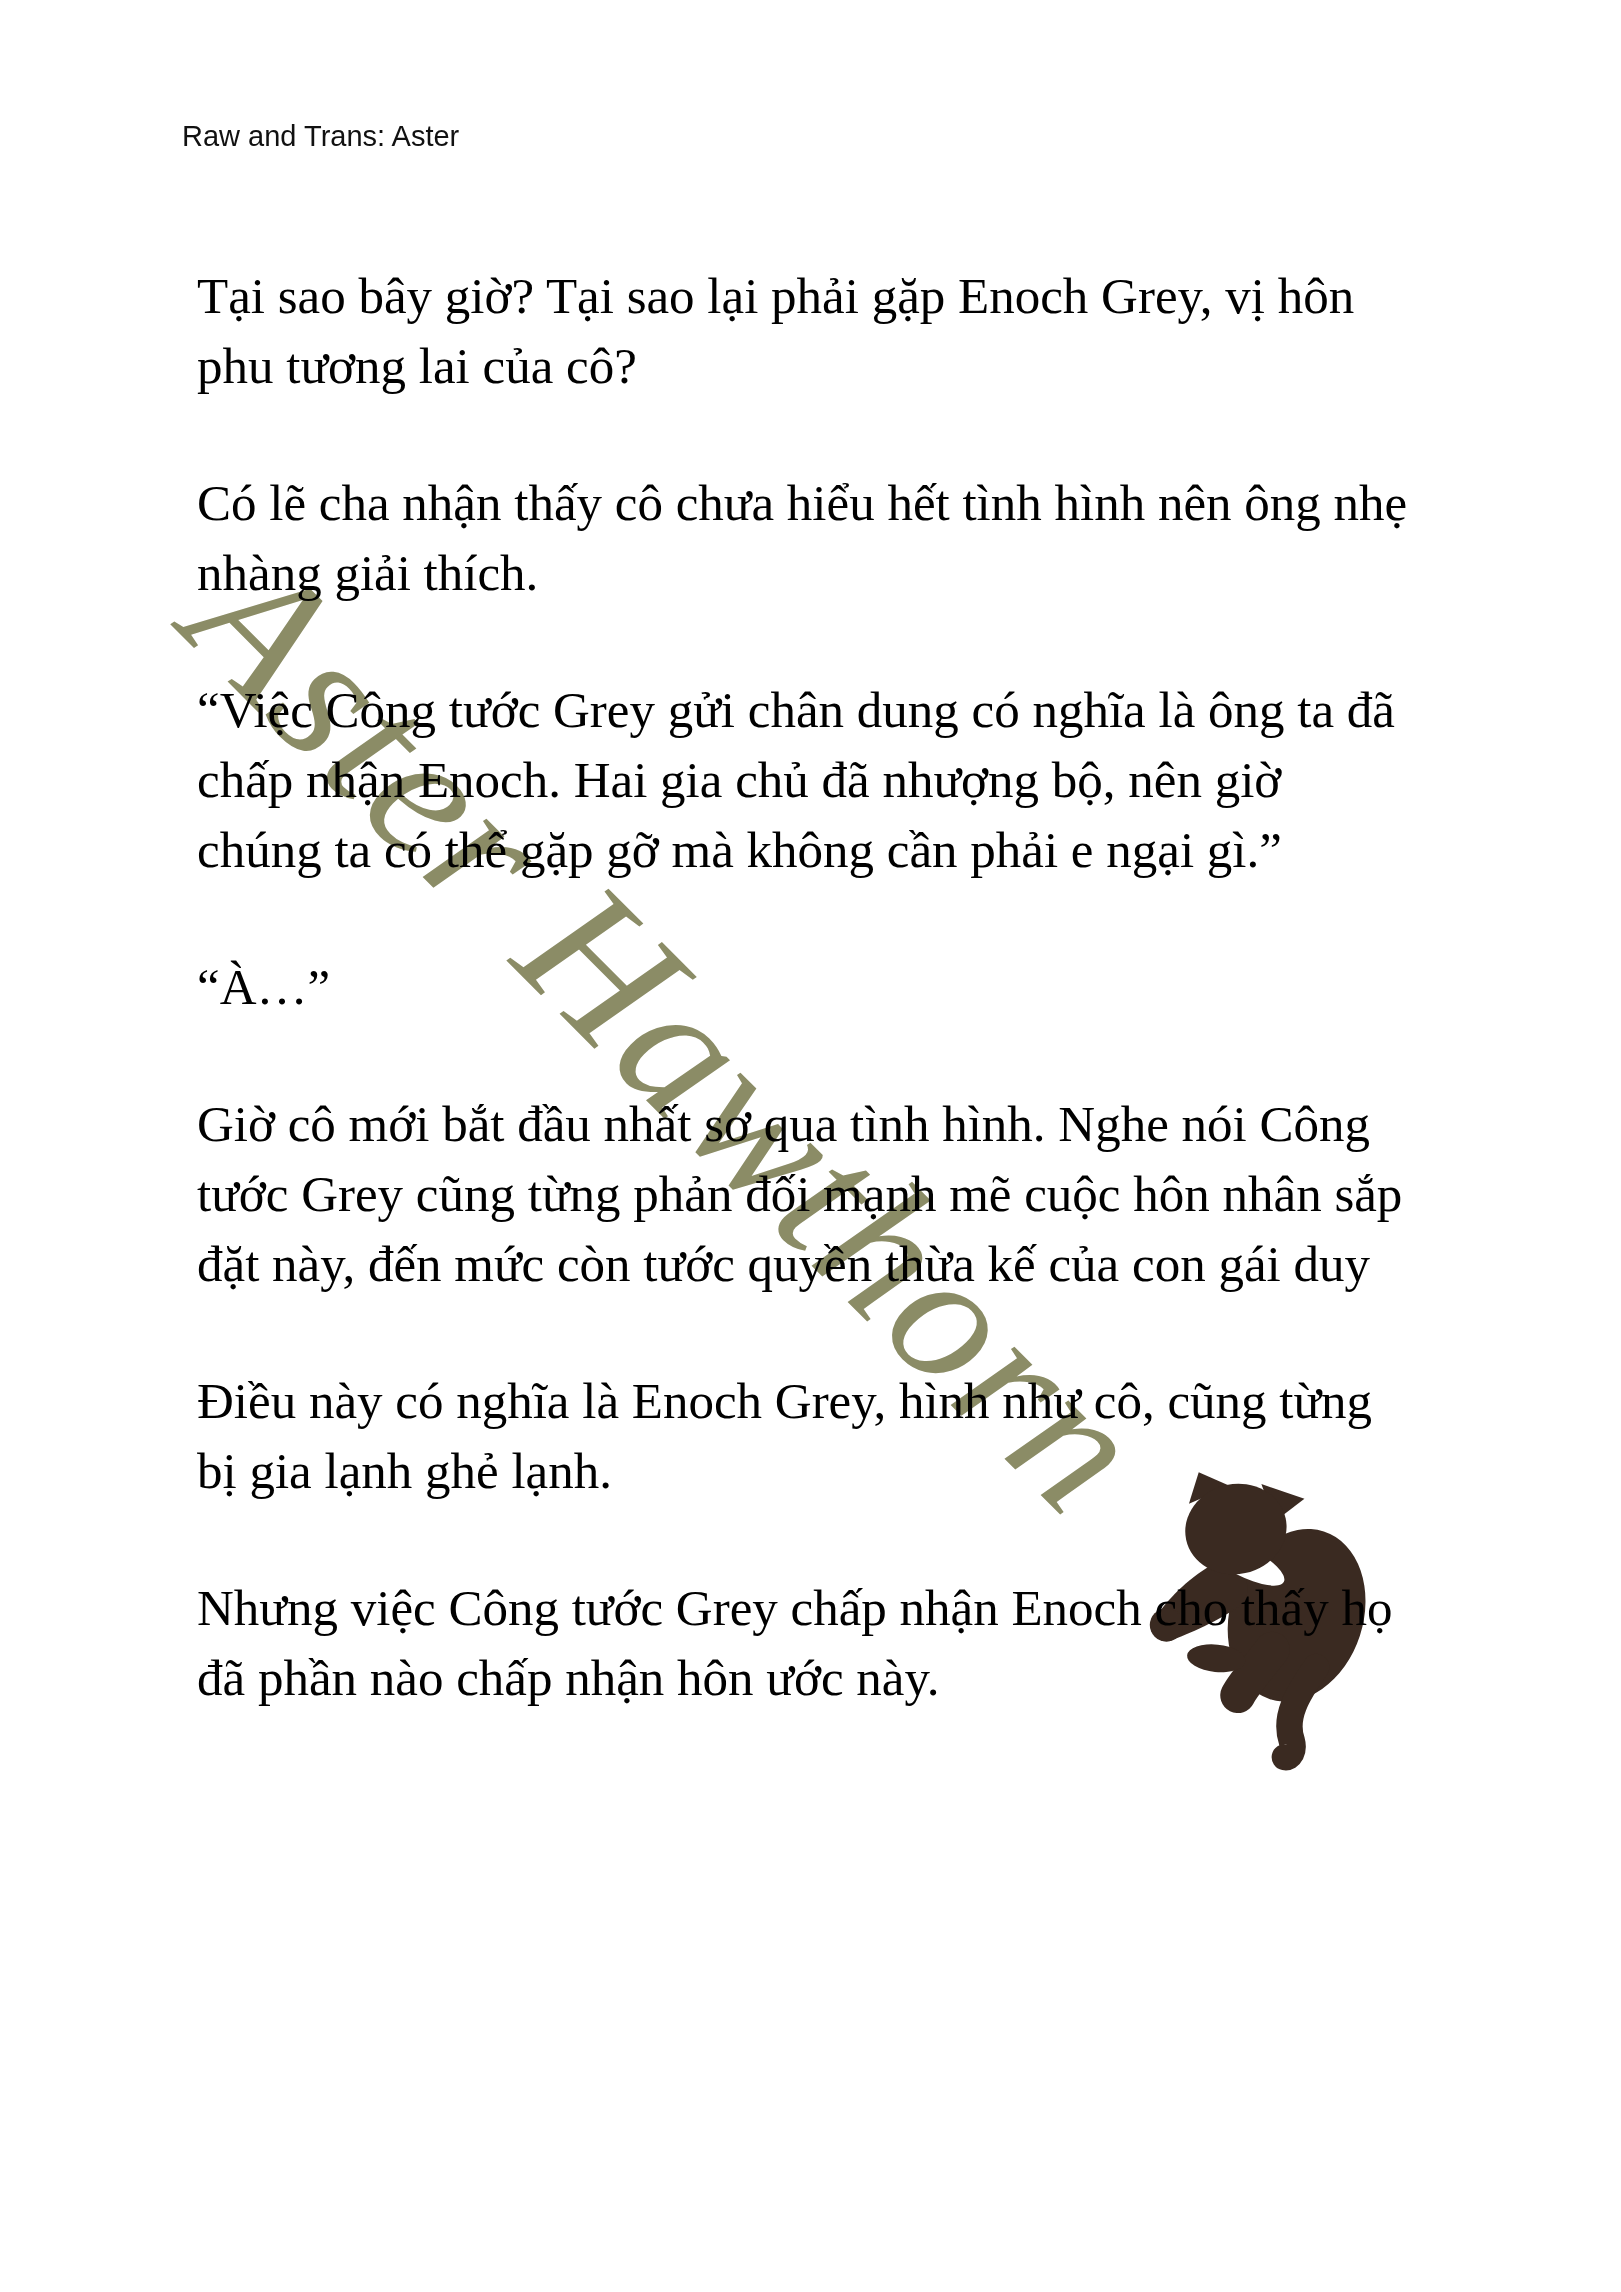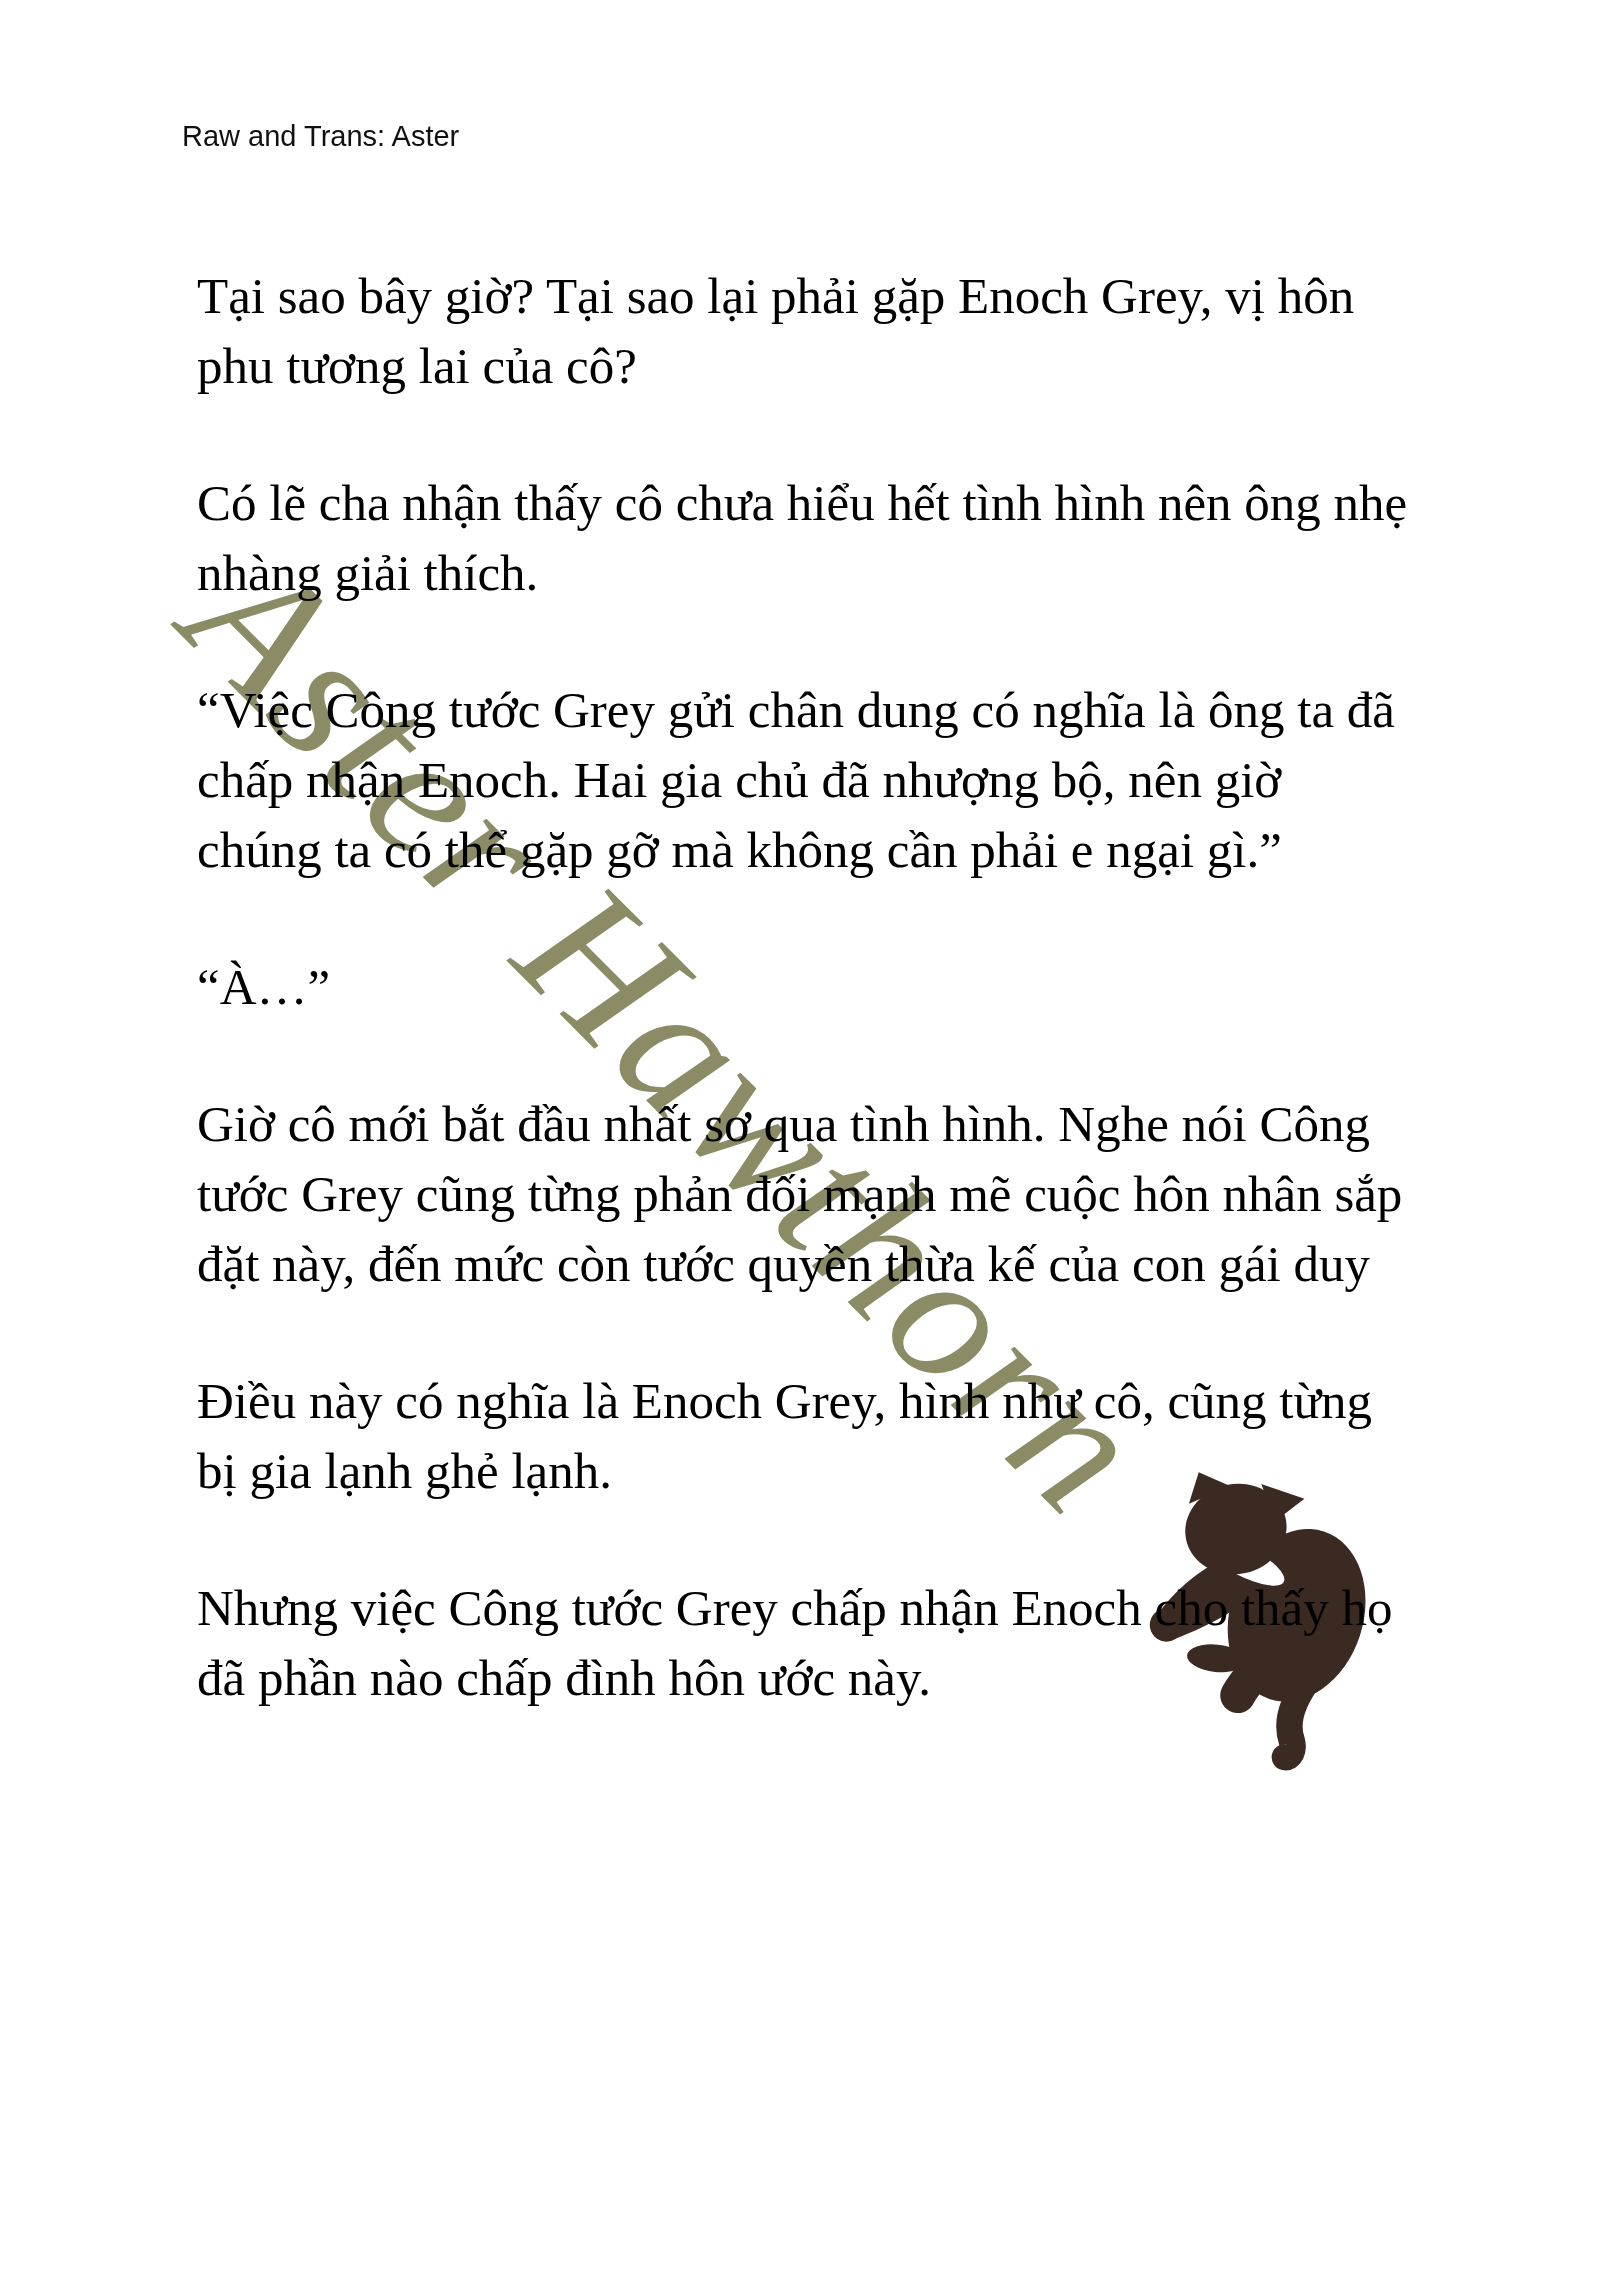--- a/index.html
+++ b/index.html
@@ -125,19 +125,19 @@
       <div class="line">đặt này, đến mức còn tước quyền thừa kế của con gái duy</div>
     </div>
 
     <div class="para">
       <div class="line">Điều này có nghĩa là Enoch Grey, hình như cô, cũng từng</div>
       <div class="line">bị gia lạnh ghẻ lạnh.</div>
     </div>
 
     <div class="para">
       <div class="line">Nhưng việc Công tước Grey chấp nhận Enoch cho thấy họ</div>
-      <div class="line">đã phần nào chấp đình hôn ước này.</div>
+      <div class="line">đã phần nào chấp nhận hôn ước này.</div>
     </div>
 
 
   </div>
 </div>
 
 
 </body></html>

